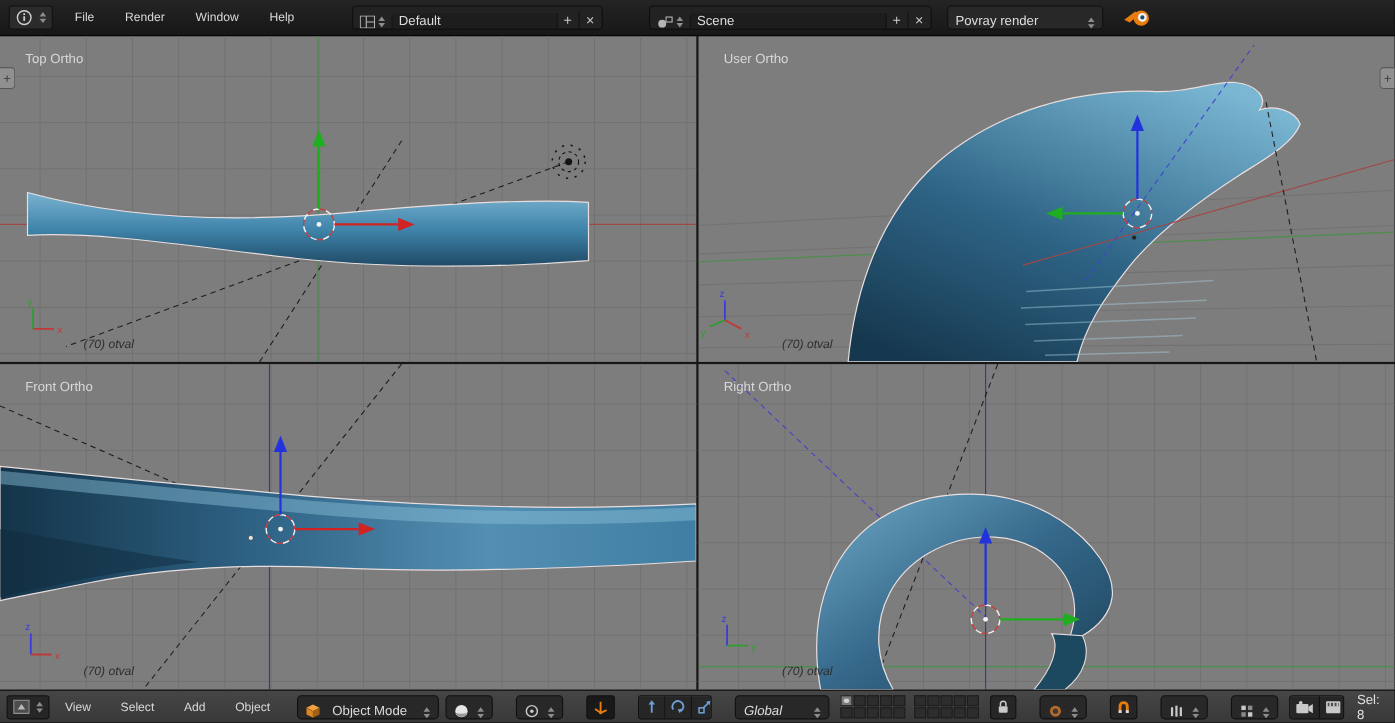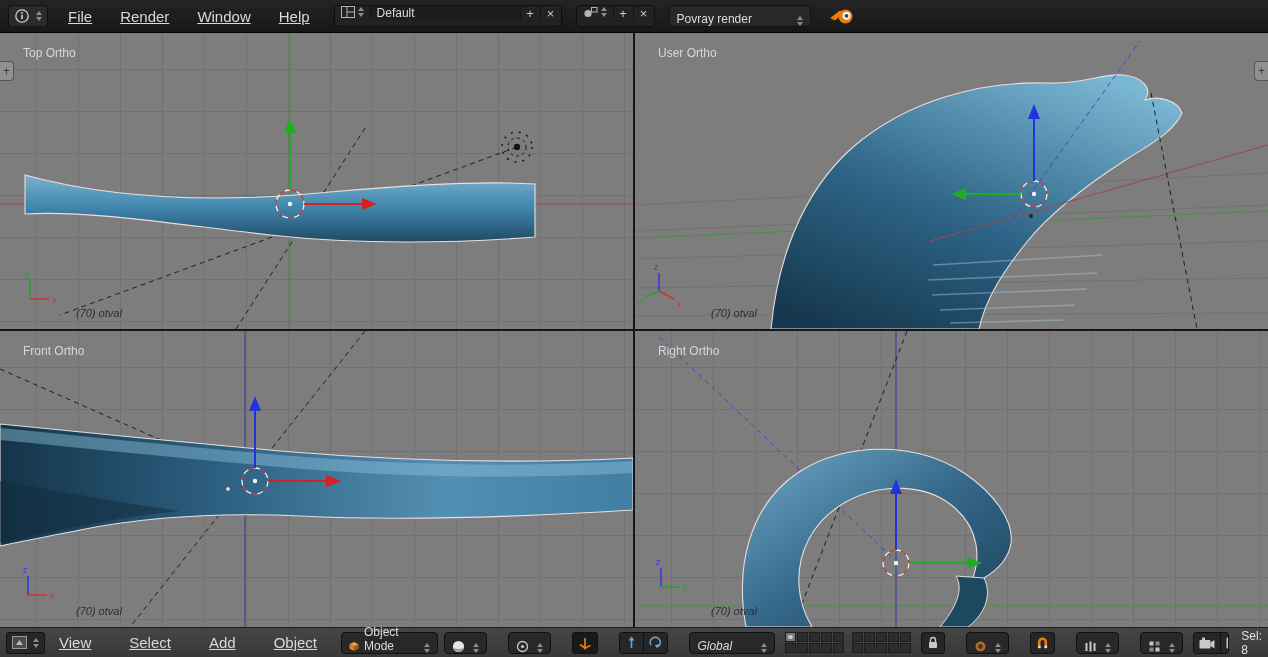--- a/index.html
+++ b/index.html
@@ -10,24 +10,24 @@
   .topbar { position:absolute; top:0; left:0; right:0; height:33px;
     background:linear-gradient(#242424,#171717); border-bottom:1px solid #000;
     display:flex; align-items:center; padding:0 8px; color:#cfcfcf; font-size:12px; }
   .btn { background:#2b2b2b; border:1px solid #121212; border-radius:3px; height:22px;
     display:flex; align-items:center; padding:0 5px; gap:3px; }
   .updn { display:inline-flex; flex-direction:column; gap:2px; margin-left:3px; }
   .updn i { display:block; width:0; height:0; border-left:3px solid transparent; border-right:3px solid transparent; }
   .updn i.u { border-bottom:4px solid #8d8d8d; }
   .updn i.d { border-top:4px solid #8d8d8d; }
   .menus { display:flex; gap:28px; margin:0 24px 0 20px; }
-  .bmenus { display:flex; gap:38px; margin:0 18px 0 14px; }
-  .menu { color:#d9d9d9; font-size:15px;text-decoration:underline; }
-  .compound { display:flex; align-items:flex-start; height:22px; background:#222;
-    border:1px solid #0e0e0e; border-radius:4px; overflow:hidden; margin-right:14px; }
+  .bmenus { display:flex; gap:27px; margin:0 18px 0 14px; }
+  .menu { color:#d9d9d9; font-size:11px; }
+  .compound { display:flex; align-items:flex-end; height:22px; background:#222;
+    border:1px solid #0e0e0e; border-radius:4px; overflow:hidden; margin-right:14px;margin-left:28px; }
   .seg { display:flex; align-items:center; padding:0 6px; border-right:1px solid #131313; color:#ddd; }
   .seg:last-child { border-right:0; }
   .seg.field { background:#1d1d1d; }
   .seg.sq { width:20px; justify-content:center; color:#c9c9c9; font-size:13px; }
   .dropdown { background:#282828; border:1px solid #101010; border-radius:4px; height:22px;
     display:flex; align-items:flex-end; padding:0 7px; gap:5px; color:#ddd; }
   .stats { margin-left:12px; color:#c3c3c3; white-space:nowrap; overflow:hidden; flex:1; }
 
   
   .viewports { position:absolute; top:33px; left:0; width:1268px; height:594px; background:#161616; }
@@ -126,20 +126,21 @@
       <div class="seg">
         <svg width="15" height="12" viewBox="0 0 15 12">
           <circle cx="5" cy="7.5" r="3.6" fill="#b5b5b5"></circle>
           <rect x="8.5" y="1.5" width="5.5" height="4.5" fill="none" stroke="#b5b5b5"></rect>
         </svg>
         <span class="updn">
             <i class="u"></i>
             <i class="d"></i>
           </span>
       </div>
+      <div class="seg field" style="width:178px">Scene</div>
       <div class="seg sq">+</div>
       <div class="seg sq">×</div>
     </div>
 
     <div class="dropdown" style="min-width:142px; justify-content:space-between">
       <span>Povray render</span>
       <span class="updn">
           <i class="u"></i>
           <i class="d"></i>
         </span>

